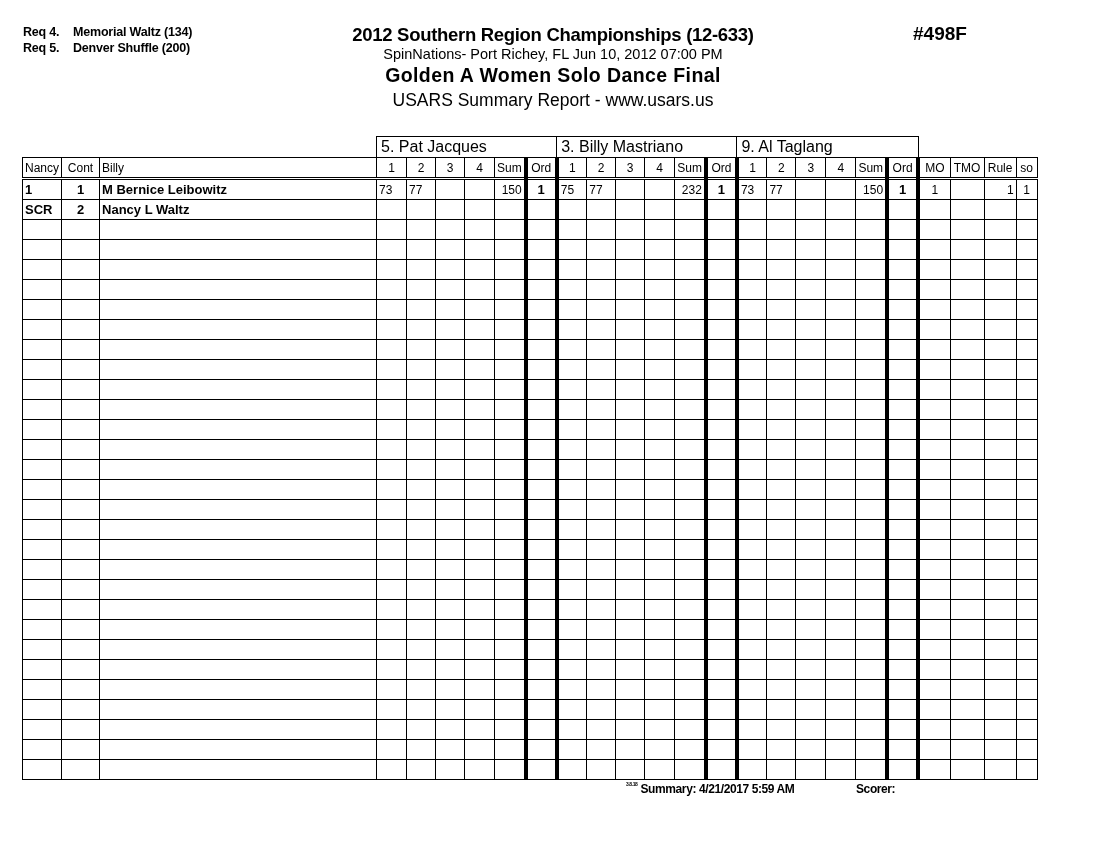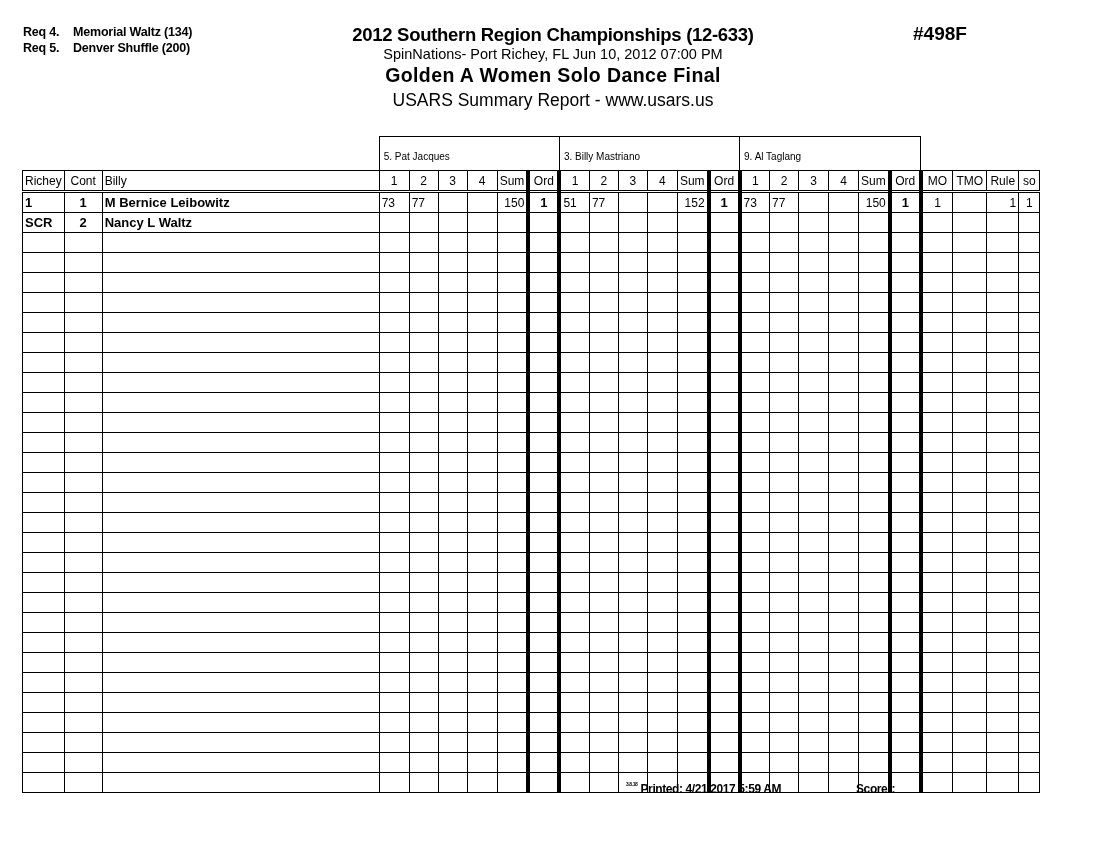--- a/index.html
+++ b/index.html
@@ -9,21 +9,21 @@
   .req .num { display:inline-block; width:50px; }
   .title { left:0; width:1106px; text-align:center; }
   #t1 { top:24px; font-size:18.5px; font-weight:bold; letter-spacing:-0.3px; }
   #t2 { top:46px; font-size:14.5px; }
   #t3 { top:64px; font-size:19.5px; font-weight:bold; letter-spacing:0.4px; }
   #t4 { top:90px; font-size:17.5px; }
   #evnum { left:913px; top:23px; font-size:19px; font-weight:bold; }
 
   table.grid { position:absolute; left:22px; top:136px; border-collapse:collapse; table-layout:fixed; }
   table.grid td { border:1px solid #000; padding:0 2px; height:19px; font-size:12px; overflow:hidden; white-space:nowrap; }
-  table.grid tr.judges td { height:19px; font-size:10px; vertical-align:top; padding-top:14px; padding-left:4px;margin-left:27px; }
+  table.grid tr.judges td { height:19px; font-size:16px; vertical-align:top; padding-top:1px; padding-left:4px;margin-left:27px; }
   table.grid tr.judges td.blank { border:none; }
   table.grid tr.hdr td { height:19px; border-bottom:3px double #000; font-size:12px; }
   td.c { text-align:center; }
   td.r { text-align:right; }
   td.b { font-weight:bold; font-size:13px !important; }
   td.thickL { border-left:4px solid #000 !important; }
   td.hdr-left { text-align:right; }
   .footer { top:782px; font-size:12px; font-weight:bold; letter-spacing:-0.4px; }
   .ver { font-size:5px; vertical-align:top; position:relative; top:-1px; margin-right:3px; }
 </style>
@@ -73,21 +73,21 @@
   </colgroup>
   <tbody id="grid-body">
     <tr class="judges">
       <td class="blank" colspan="3"></td>
       <td colspan="6">5.  Pat Jacques</td>
       <td colspan="6">3.  Billy Mastriano</td>
       <td colspan="6">9.  Al Taglang</td>
       <td class="blank" colspan="4"></td>
     </tr>
     <tr class="hdr">
-      <td>Richey</td>
+      <td>Nancy</td>
       <td class="c">Cont</td>
       <td>Billy</td>
       <td class="c">1</td>
       <td class="c">2</td>
       <td class="c">3</td>
       <td class="c">4</td>
       <td class="hdr-left">Sum</td>
       <td class="c thickL">Ord</td>
       <td class="c thickL">1</td>
       <td class="c">2</td>
@@ -109,25 +109,25 @@
   <tr>
         <td class="b">1</td>
         <td class="c b">1</td>
         <td class="b">M Bernice Leibowitz</td>
         <td>73</td>
         <td>77</td>
         <td></td>
         <td></td>
         <td class="r">150</td>
         <td class="c b thickL">1</td>
-        <td class="thickL">51</td>
+        <td class="thickL">75</td>
         <td>77</td>
         <td></td>
         <td></td>
-        <td class="r">152</td>
+        <td class="r">232</td>
         <td class="c b thickL">1</td>
         <td class="thickL">73</td>
         <td>77</td>
         <td></td>
         <td></td>
         <td class="r">150</td>
         <td class="c b thickL">1</td>
         <td class="c thickL">1</td>
         <td class="c"></td>
         <td class="r">1</td>
@@ -913,16 +913,16 @@
         <td class="c b thickL"></td>
         <td class="c thickL"></td>
         <td class="c"></td>
         <td class="r"></td>
         <td class="c"></td>
       </tr>
     </tbody>
 </table>
 
 <div class="abs footer" style="left:626px;">
-  <span class="ver">3.8.18</span><span>Printed:</span>
+  <span class="ver">3.8.18</span><span>Summary:</span>
   <span>4/21/2017 5:59 AM</span>
 </div>
 <div class="abs footer" style="left:856px;">Scorer:</div>
 
 </body></html>

